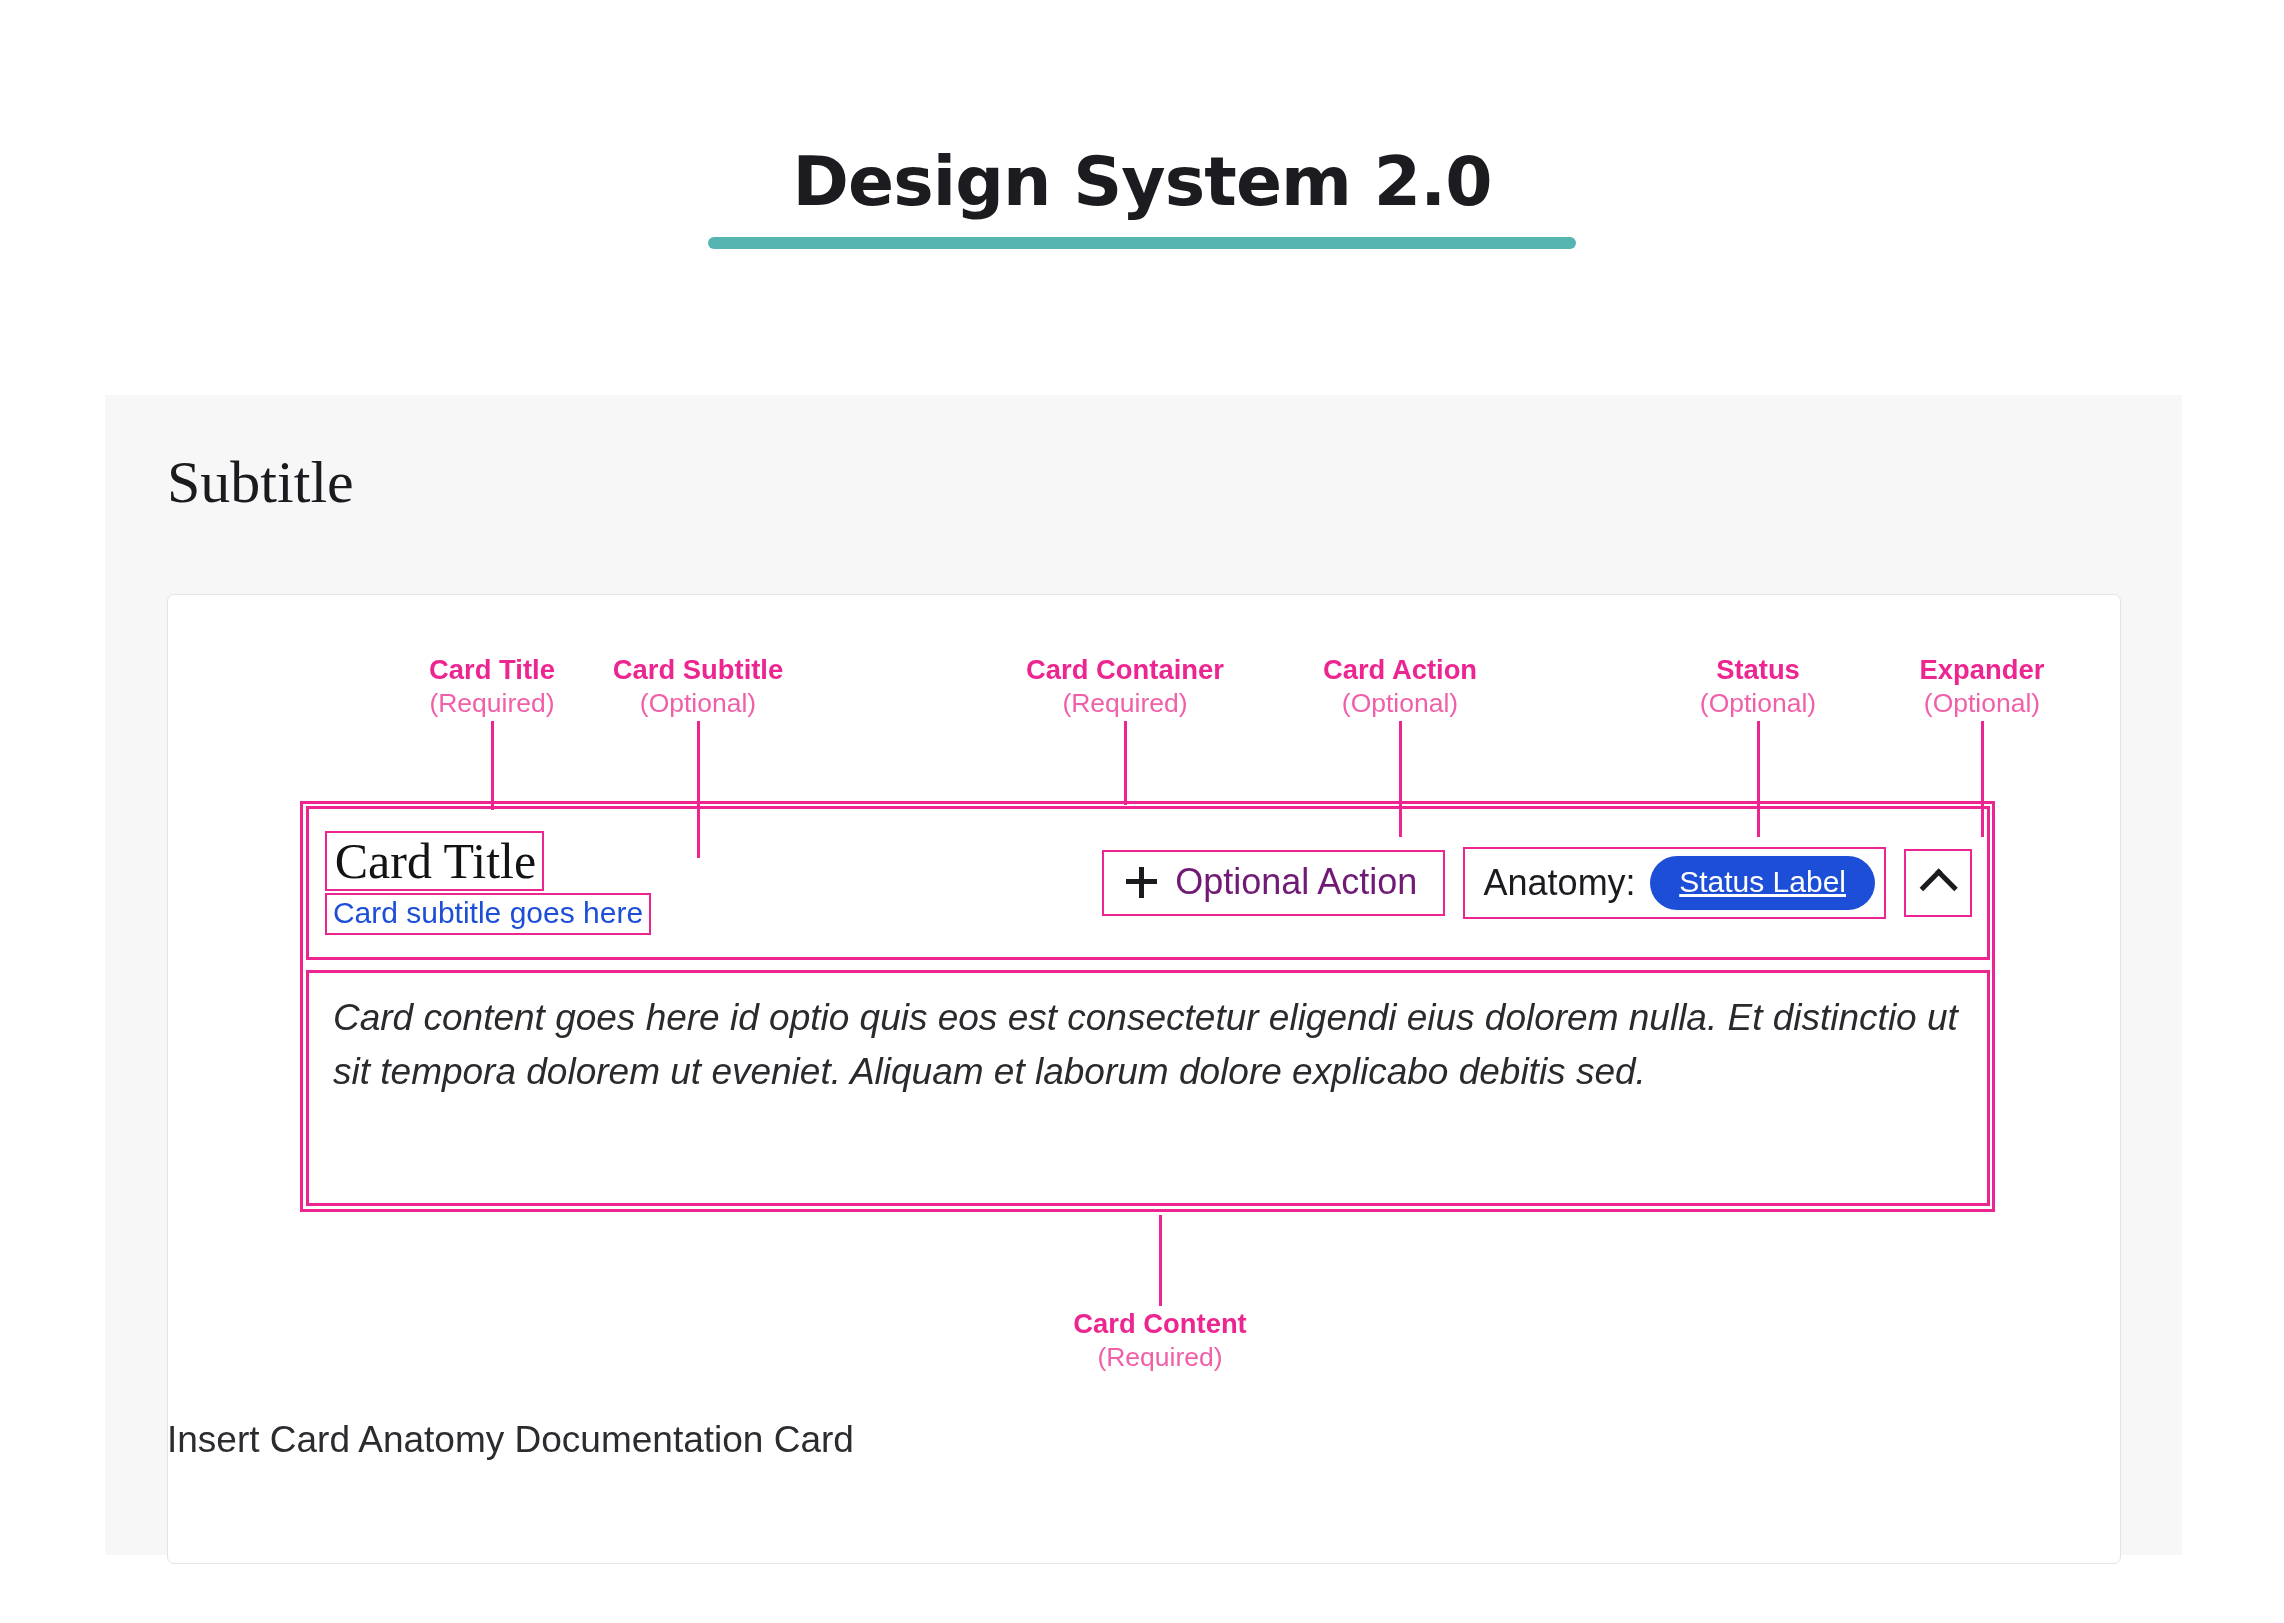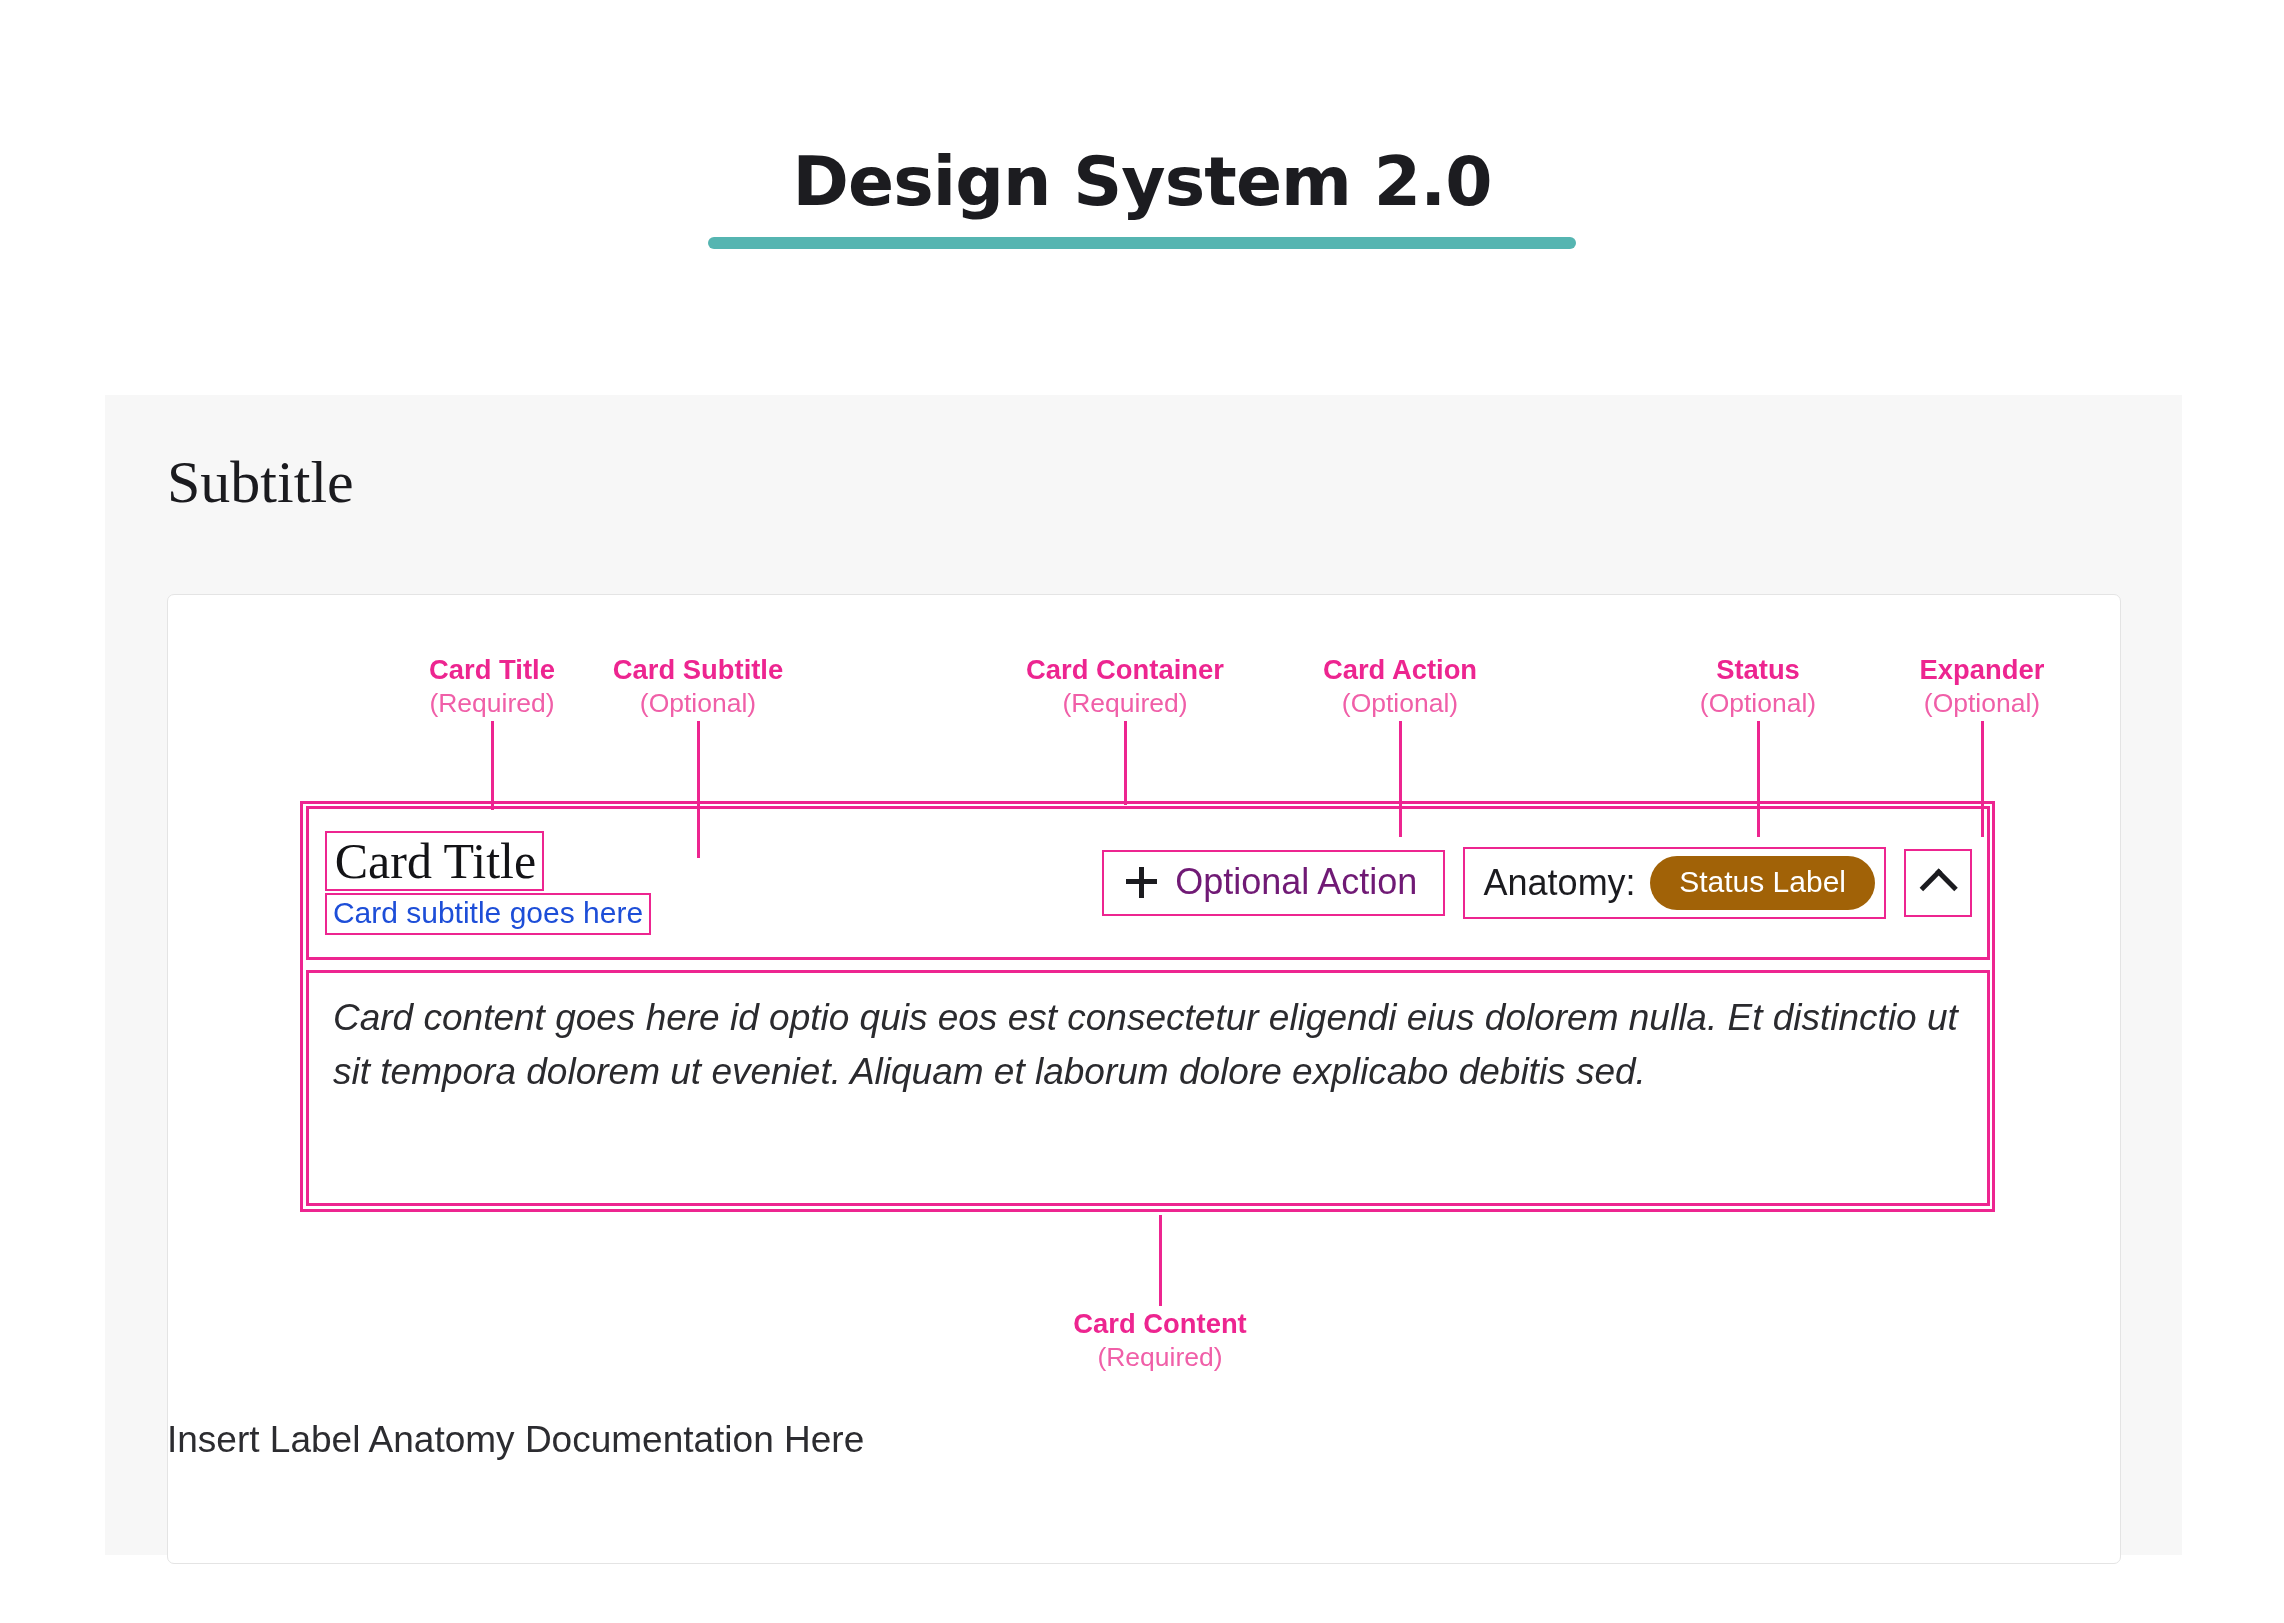--- a/index.html
+++ b/index.html
@@ -194,27 +194,28 @@
     align-items: center;
     gap: 14.6px;
   }
   .status-prefix {
     font-size: 36px;
     color: #1b1b1f;
     line-height: 1;
     white-space: nowrap;
   }
   .status-badge {
-    background: #a16207;
+    background: #1d4ed8;
     color: #ffffff;
     border-radius: 37px;
     padding: 11px 29px 12.8px 29px;
     font-size: 30px;
     line-height: 1;
     white-space: nowrap;
+    text-decoration: underline;
   }
 
   .expander-box {
     border: 2.7px solid #ed2590;
     width: 68px;
     height: 68px;
     display: flex;
     align-items: center;
     justify-content: center;
   }
@@ -340,15 +341,15 @@
         </div>
       </div>
     </div>
 
     <div class="card-content-box">
       <div class="card-content-text">Card content goes here id optio quis eos est consectetur eligendi eius dolorem nulla. Et distinctio ut sit tempora dolorem ut eveniet. Aliquam et laborum dolore explicabo debitis sed.</div>
     </div>
 
   </div>
 
-  <div class="footer-note">Insert Label Anatomy Documentation Here</div>
+  <div class="footer-note">Insert Card Anatomy Documentation Card</div>
 </div>
 
 
 </body></html>

